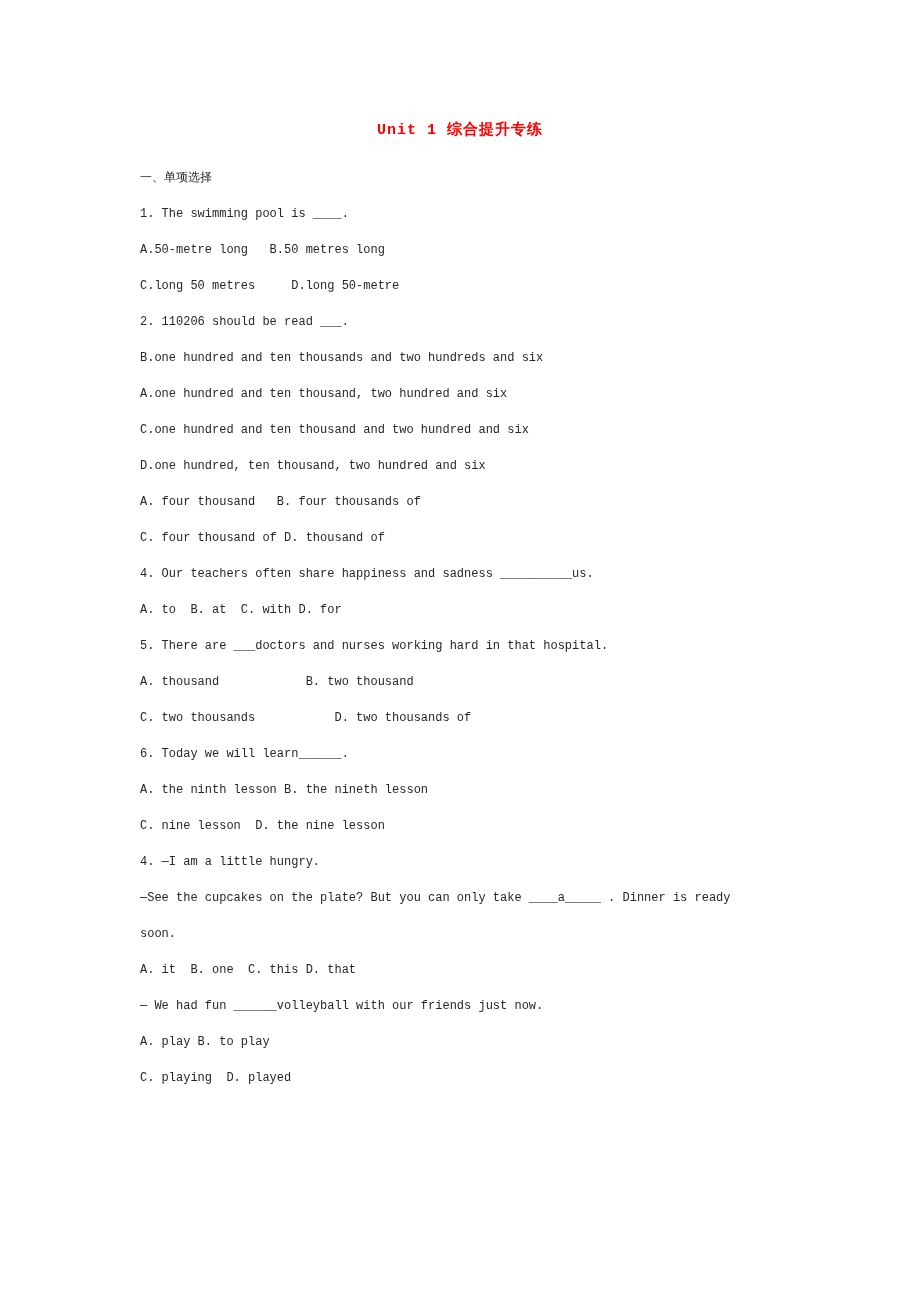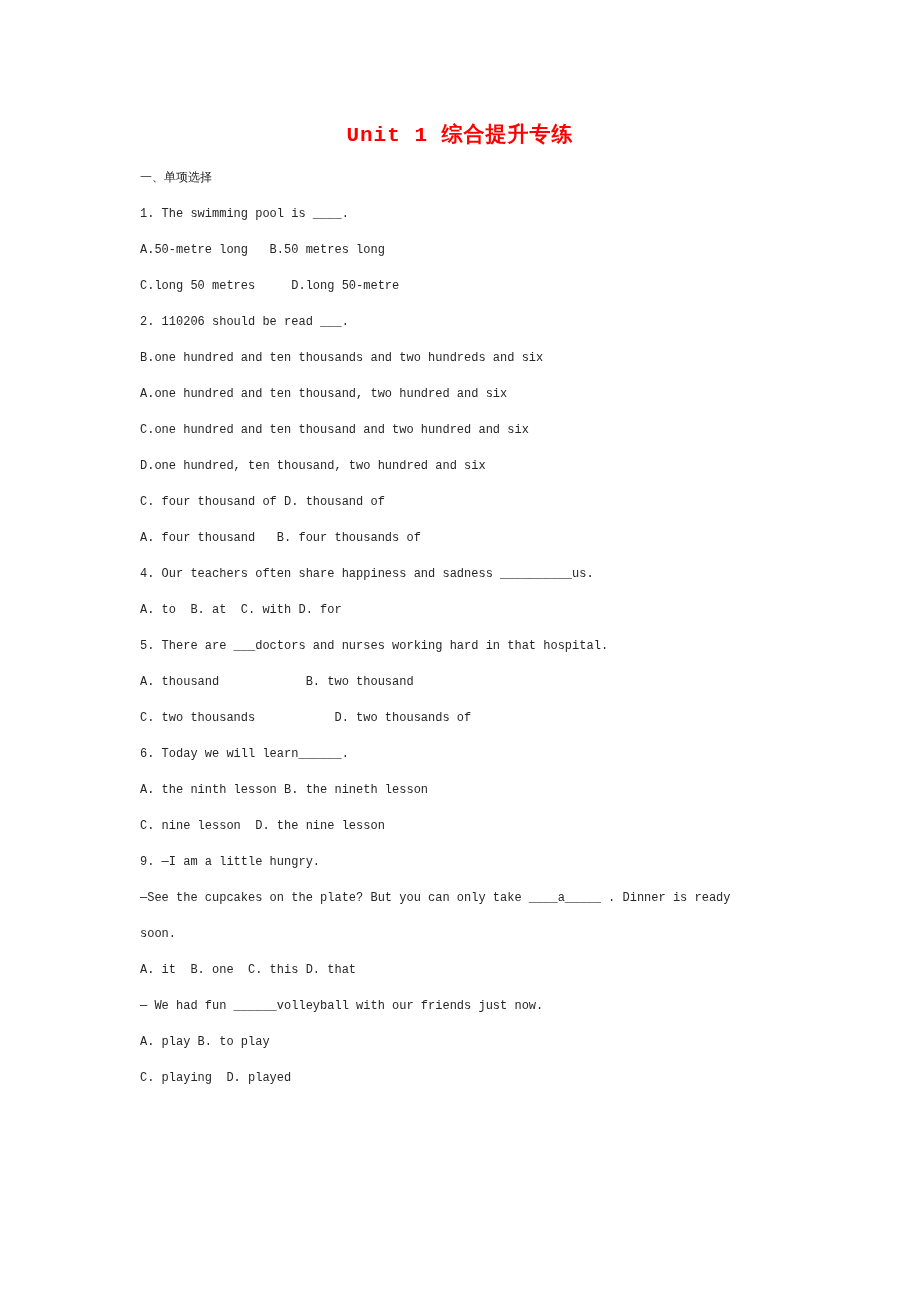--- a/index.html
+++ b/index.html
@@ -14,21 +14,21 @@
     background: var(--page-bg, #ffffff);
     overflow: hidden;
     font-family: "Liberation Mono", "DejaVu Sans Mono", monospace;
   }
   .doc-title {
     position: absolute;
     top: 120px;
     left: 0;
     right: 0;
     text-align: center;
-    font-size: 21px;
+    font-size: 15px;
     font-weight: bold;
     letter-spacing: 1px;
     color: var(--title-color, #ff0000);
     white-space: pre;
   }
   .content {
     position: absolute;
     left: 140px;
     top: 160px;
     right: 40px;
@@ -52,31 +52,31 @@
   <div class="content">
     <div class="line heading-line">一、单项选择</div>
     <div class="line">1. The swimming pool is ____.</div>
     <div class="line">A.50-metre long   B.50 metres long</div>
     <div class="line">C.long 50 metres     D.long 50-metre</div>
     <div class="line">2. 110206 should be read ___.</div>
     <div class="line">B.one hundred and ten thousands and two hundreds and six</div>
     <div class="line">A.one hundred and ten thousand, two hundred and six</div>
     <div class="line">C.one hundred and ten thousand and two hundred and six</div>
     <div class="line">D.one hundred, ten thousand, two hundred and six</div>
+    <div class="line">A. four thousand   B. four thousands of</div>
     <div class="line">C. four thousand of D. thousand of</div>
-    <div class="line">A. four thousand   B. four thousands of</div>
     <div class="line">4. Our teachers often share happiness and sadness __________us.</div>
     <div class="line">A. to  B. at  C. with D. for</div>
     <div class="line">5. There are ___doctors and nurses working hard in that hospital.</div>
     <div class="line">A. thousand            B. two thousand</div>
     <div class="line">C. two thousands           D. two thousands of</div>
     <div class="line">6. Today we will learn______.</div>
     <div class="line">A. the ninth lesson B. the nineth lesson</div>
     <div class="line">C. nine lesson  D. the nine lesson</div>
-    <div class="line">9. —I am a little hungry.</div>
+    <div class="line">4. —I am a little hungry.</div>
     <div class="line">—See the cupcakes on the plate? But you can only take ____a_____ . Dinner is ready</div>
     <div class="line">soon.</div>
     <div class="line">A. it  B. one  C. this D. that</div>
     <div class="line">— We had fun ______volleyball with our friends just now.</div>
     <div class="line">A. play B. to play</div>
     <div class="line">C. playing  D. played</div>
   </div>
 </div>
 
 </body></html>

